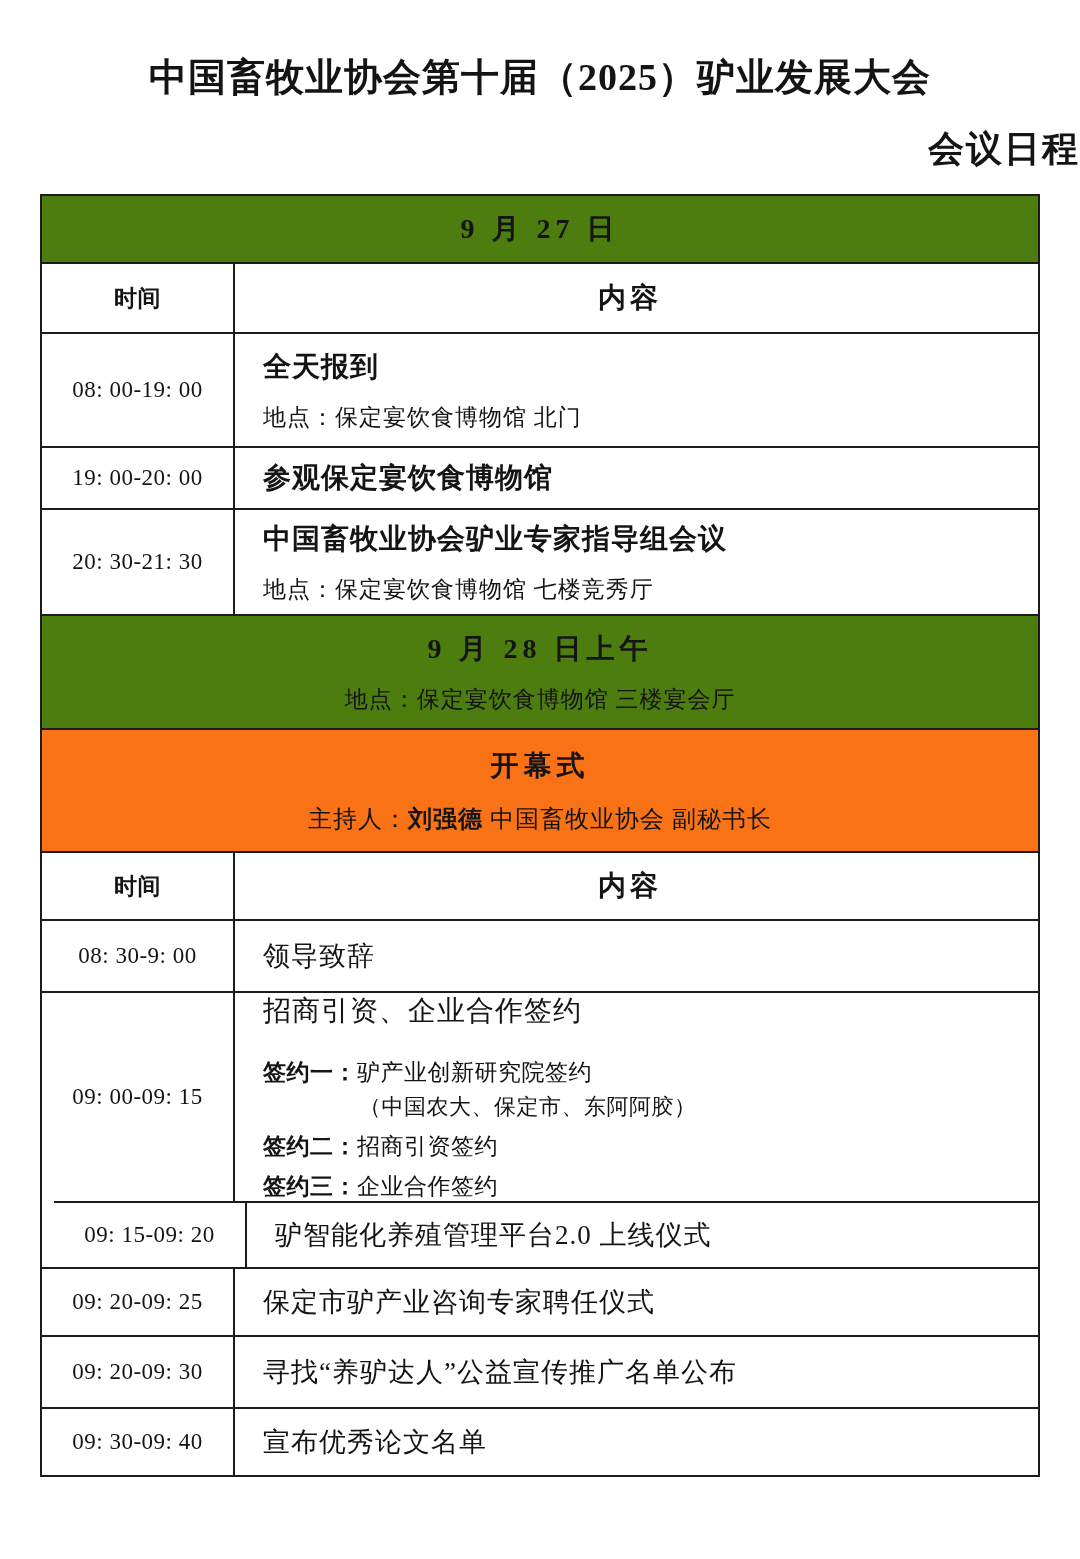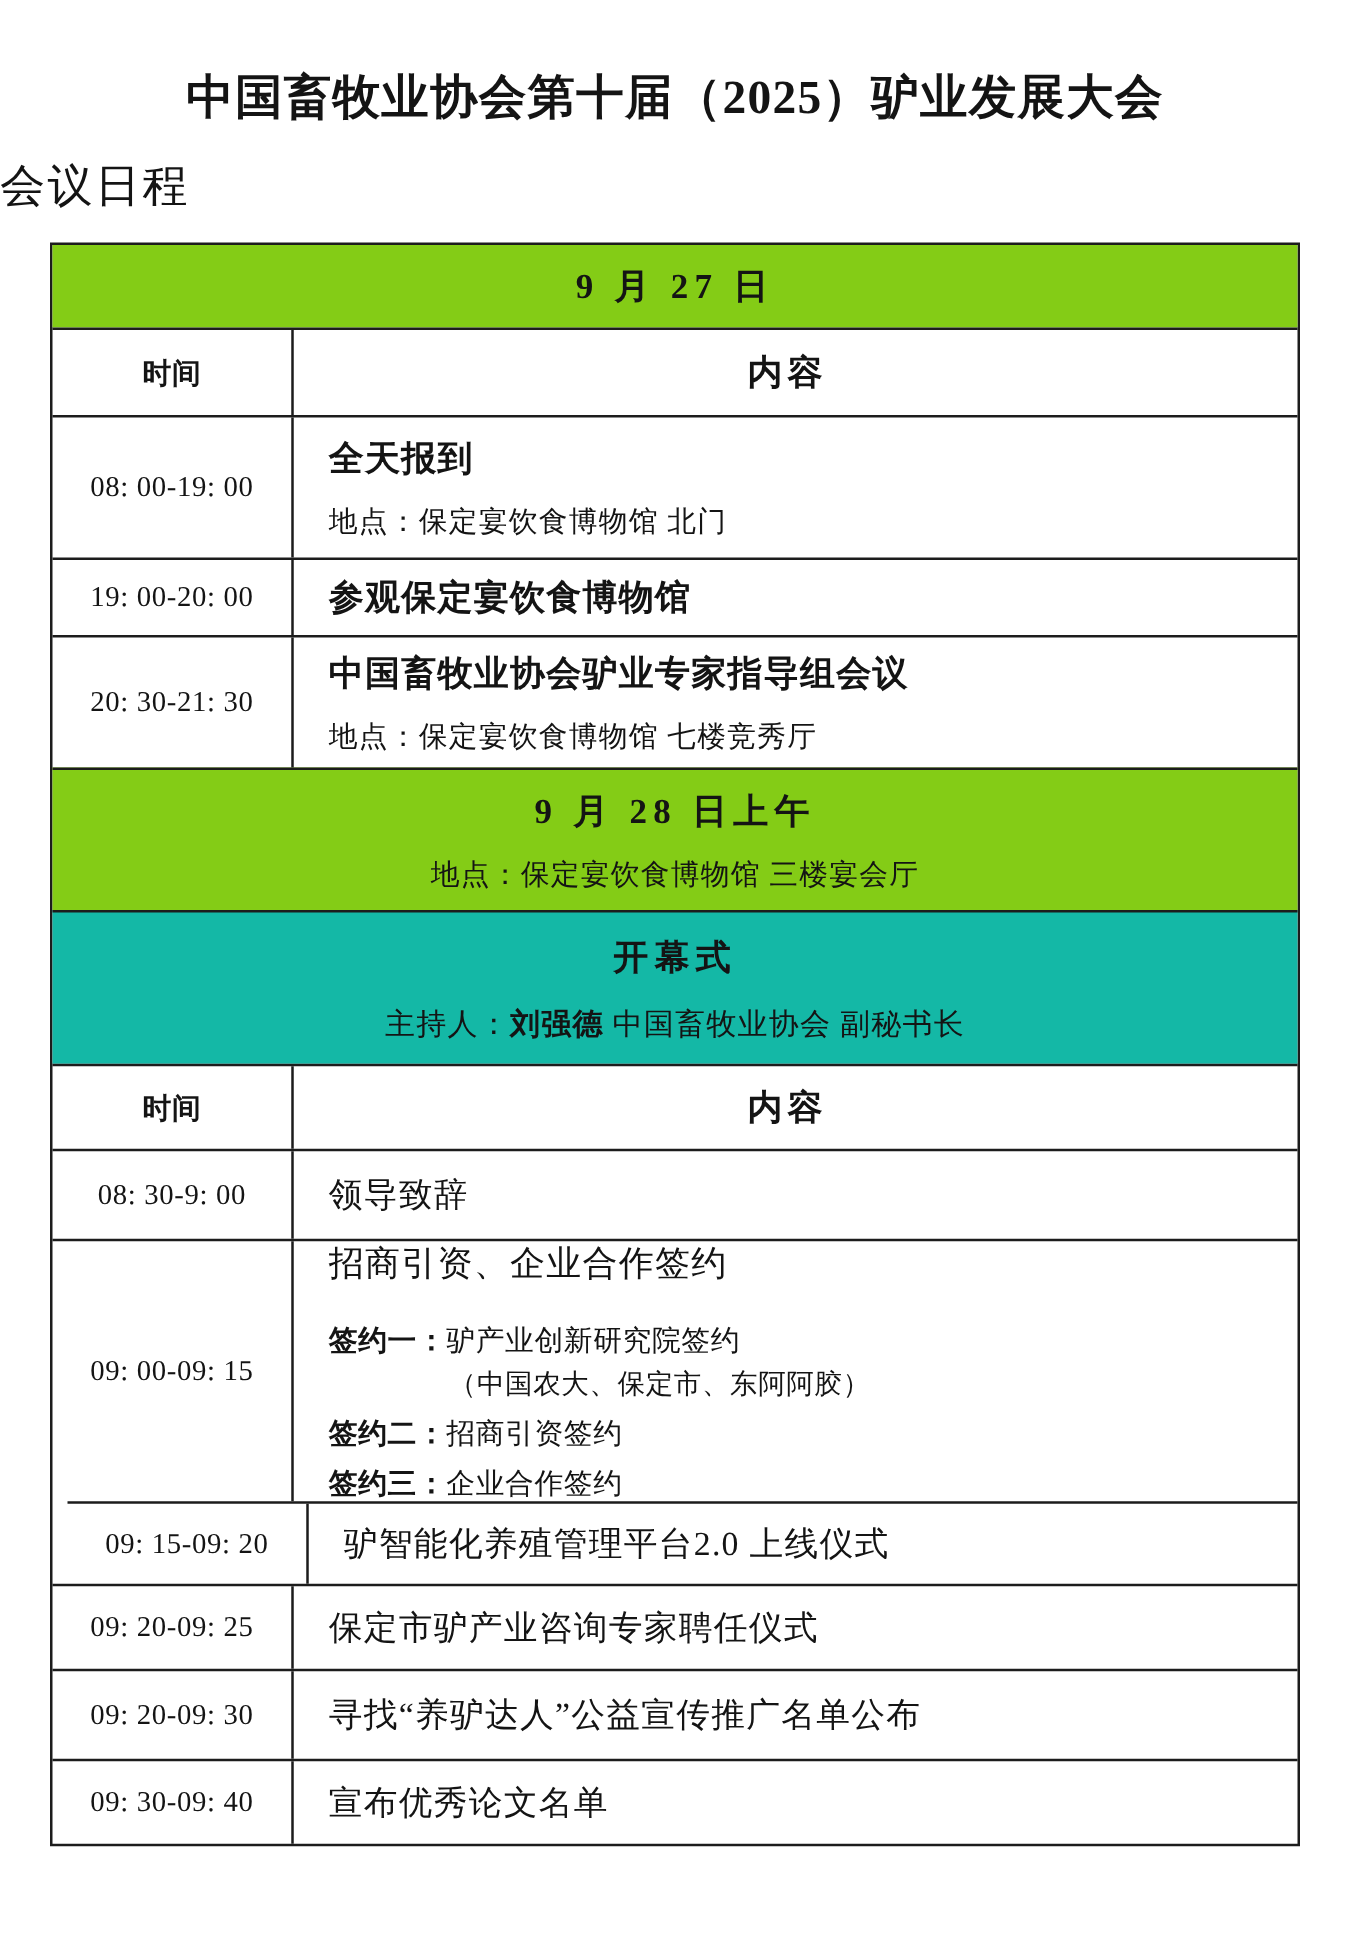--- a/index.html
+++ b/index.html
@@ -12,44 +12,44 @@
   .doc{width:1080px;}
   .title{
     margin:52px 0 0 0;
     text-align:center;
     font-size:38px;
     font-weight:bold;
     letter-spacing:1px;
   }
   .subtitle{
     margin:22px 0 0 0;
-    text-align:left;
+    text-align:right;
     font-size:36px;
-    font-weight:normal;
+    font-weight:bold;
     letter-spacing:2px;
   }
   .tbl{
     box-sizing:border-box;
     width:1000px;
     margin:20px 40px 0 40px;
     border:2px solid #1c1c1c;
   }
   .row{
     box-sizing:border-box;
     display:flex;
     border-top:2px solid #1c1c1c;
   }
   .row:first-child{border-top:none;}
   .band{
     align-items:center;
     justify-content:center;
     flex-direction:column;
   }
-  .band.blue{background:#84cc16;align-items:center;}
-  .band.gray{background:#14b8a6;}
+  .band.blue{background:#4d7c0f;align-items:center;}
+  .band.gray{background:#f97316;}
   .cell{box-sizing:border-box;display:flex;flex-direction:column;justify-content:center;}
   .cell.time{
     width:193px;
     border-right:2px solid #1c1c1c;
     align-items:center;
     font-size:23px;
     letter-spacing:0.5px;
     text-align:center;
   }
   .cell.content{flex:1;padding-left:28px;padding-right:13px;}

